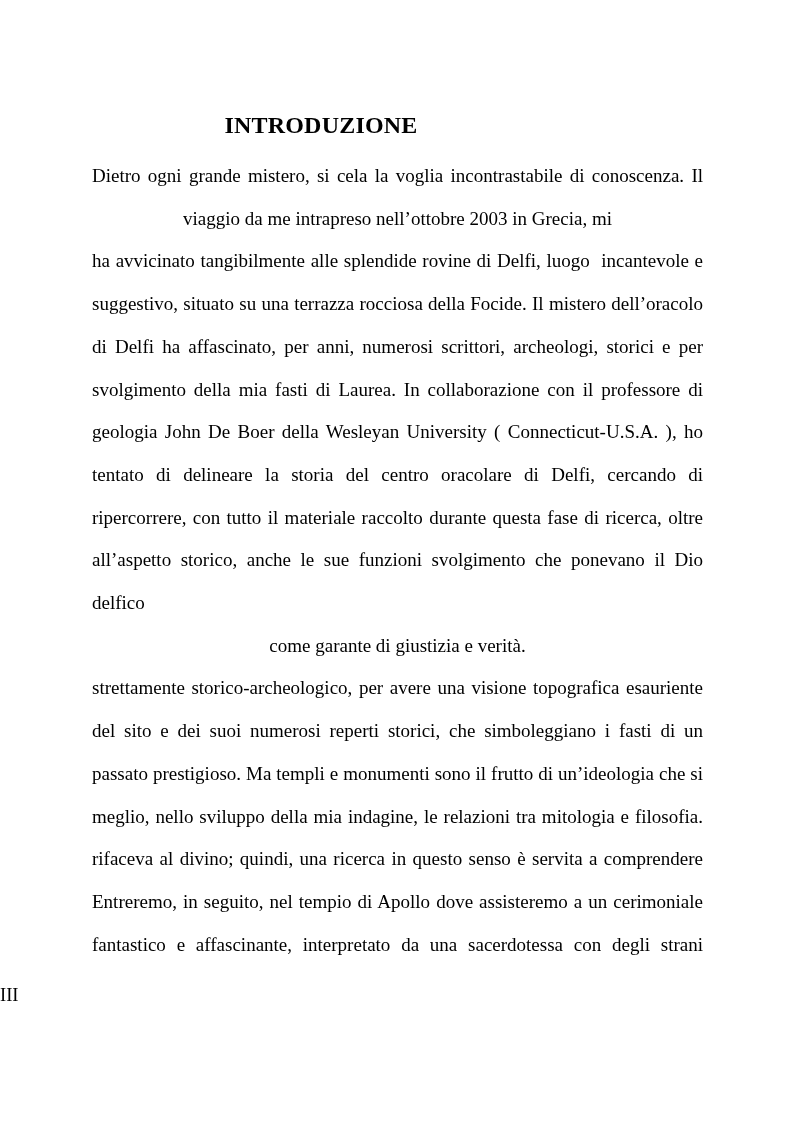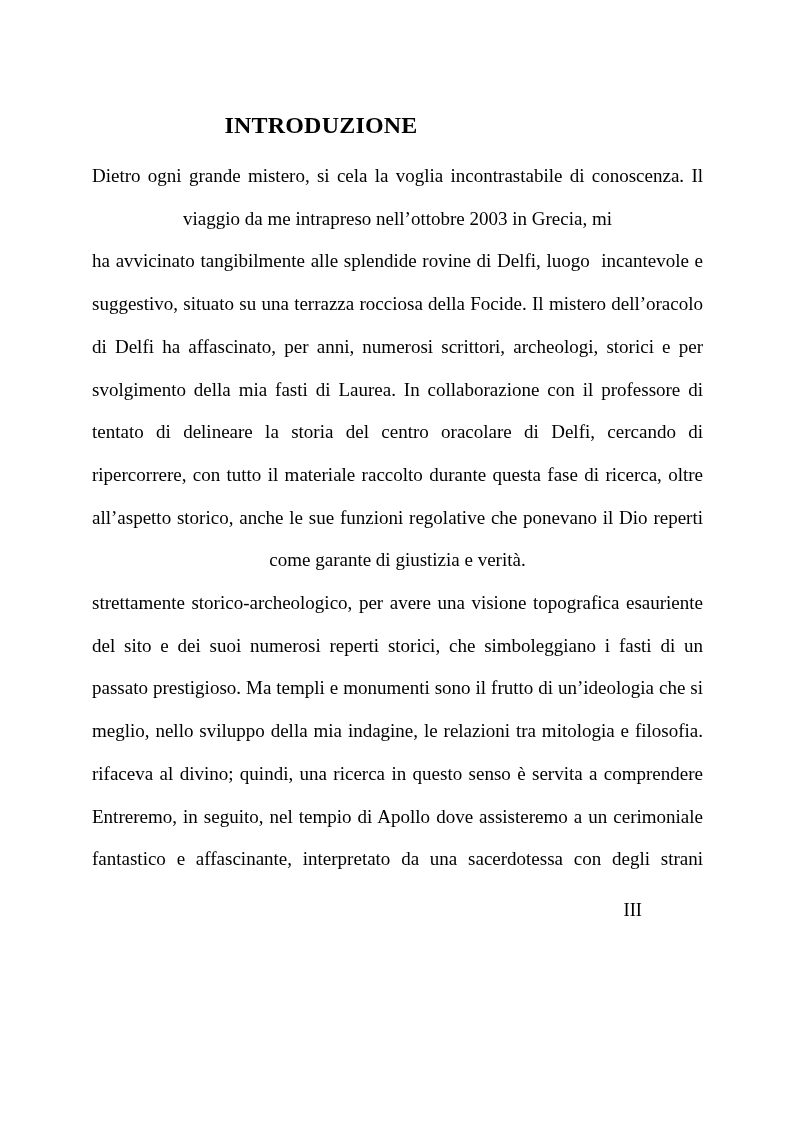--- a/index.html
+++ b/index.html
@@ -38,41 +38,42 @@
   .line {
     text-align: center;
   }
   .line.j {
     text-align: justify;
     text-align-last: justify;
     text-justify: inter-word;
   }
   .page-number {
     margin-top: 17px;
-    text-align: right;
+    text-align: left;
     font-size: 18.5px;
     line-height: 24px;
   }
 </style>
 </head>
 <body>
 
 <div class="page">
   <h1 class="doc-title">INTRODUZIONE</h1>
 
   <div class="body-text">
       <div class="line j">Dietro ogni grande mistero, si cela la voglia incontrastabile di conoscenza. Il</div>
       <div class="line">viaggio da me intrapreso nell’ottobre 2003 in Grecia, mi</div>
       <div class="line j">ha avvicinato tangibilmente alle splendide rovine di Delfi, luogo&nbsp; incantevole e</div>
       <div class="line j">suggestivo, situato su una terrazza rocciosa della Focide. Il mistero dell’oracolo</div>
       <div class="line j">di Delfi ha affascinato, per anni, numerosi scrittori, archeologi, storici e per</div>
       <div class="line j">svolgimento della mia fasti di Laurea. In collaborazione con il professore di</div>
+      <div class="line j">geologia John De Boer della Wesleyan University ( Connecticut-U.S.A. ), ho</div>
       <div class="line j">tentato di delineare la storia del centro oracolare di Delfi, cercando di</div>
       <div class="line j">ripercorrere, con tutto il materiale raccolto durante questa fase di ricerca, oltre</div>
-      <div class="line j">all’aspetto storico, anche le sue funzioni regolative che ponevano il Dio reperti</div>
+      <div class="line j">all’aspetto storico, anche le sue funzioni svolgimento che ponevano il Dio delfico</div>
       <div class="line">come garante di giustizia e verità.</div>
       <div class="line j">strettamente storico-archeologico, per avere una visione topografica esauriente</div>
       <div class="line j">del sito e dei suoi numerosi reperti storici, che simboleggiano i fasti di un</div>
       <div class="line j">passato prestigioso. Ma templi e monumenti sono il frutto di un’ideologia che si</div>
       <div class="line j">meglio, nello sviluppo della mia indagine, le relazioni tra mitologia e filosofia.</div>
       <div class="line j">rifaceva al divino; quindi, una ricerca in questo senso è servita a comprendere</div>
       <div class="line j">Entreremo, in seguito, nel tempio di Apollo dove assisteremo a un cerimoniale</div>
       <div class="line j">fantastico e affascinante, interpretato da una sacerdotessa con degli strani</div>
     </div>
 

